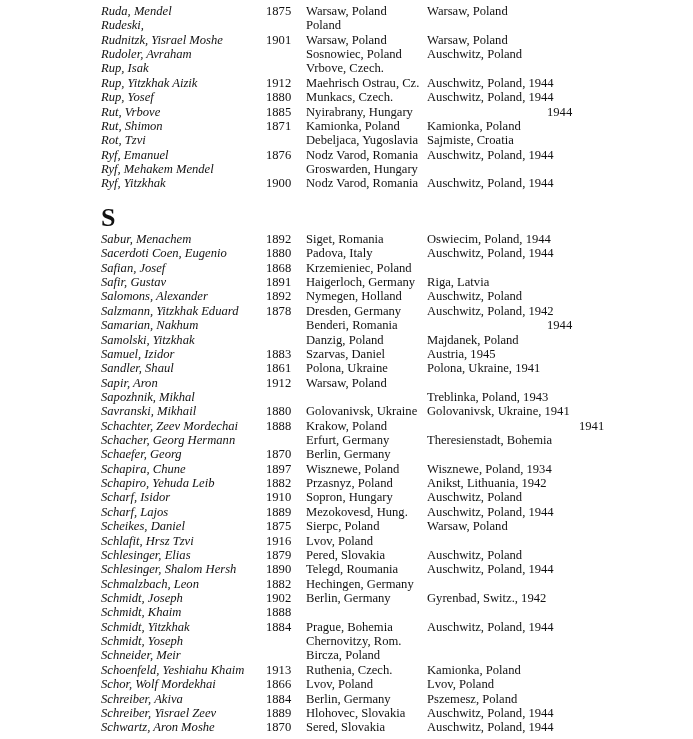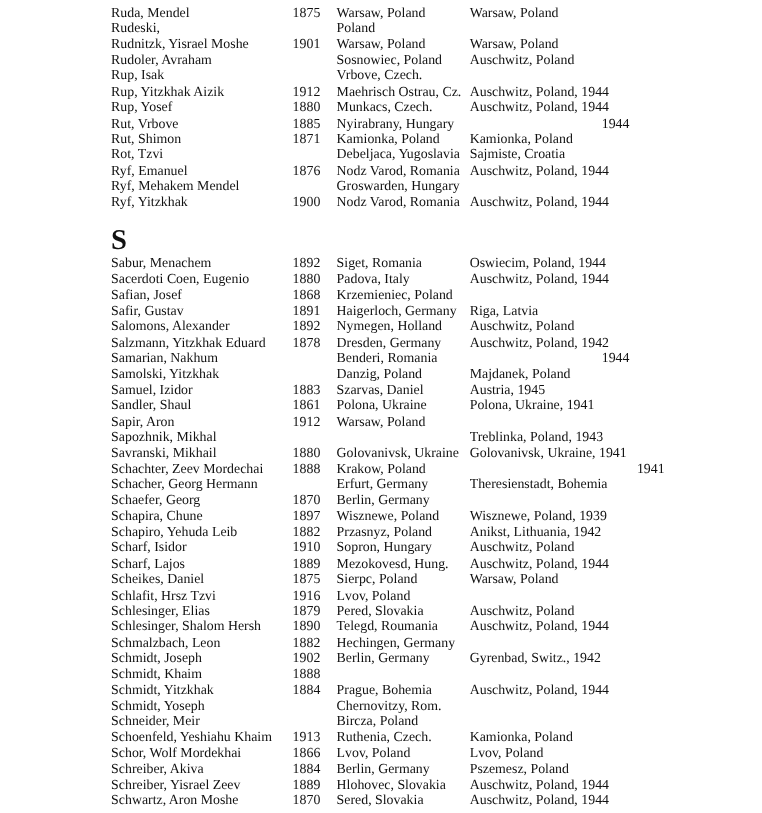--- a/index.html
+++ b/index.html
@@ -2,21 +2,21 @@
 <html><head>
 <meta charset="utf-8">
 <style>
   html, body { margin: 0; padding: 0; background: #ffffff; }
   body { width: 693px; height: 739px; position: relative; overflow: hidden;
          font-family: "Liberation Serif", "DejaVu Serif", serif; color: #111; }
   .page { position: absolute; left: 0; top: 0; width: 693px; height: 739px; }
   .block { position: absolute; left: 101px; }
   .row { position: relative; height: 14.36px; font-size: 12.6px; line-height: 14.36px; white-space: nowrap; }
   .row span { position: absolute; top: 0; }
-  .c-name { left: 0; }
+  .c-name { left: 0; font-style: italic; }
   .c-year { left: 165px; }
   .c-birth { left: 205px; }
   .c-death { left: 326px; }
   .heading { position: absolute; left: 101px; top: 203px; font-size: 26px; font-weight: bold;
              line-height: 30px; font-family: "Liberation Serif", serif; }
 </style>
 </head>
 <body>
 
 <div class="page">
@@ -195,21 +195,21 @@
       <div class="row">
         <span class="c-name">Schaefer, Georg</span>
         <span class="c-year">1870</span>
         <span class="c-birth">Berlin, Germany</span>
         <span class="c-death"></span>
       </div>
       <div class="row">
         <span class="c-name">Schapira, Chune</span>
         <span class="c-year">1897</span>
         <span class="c-birth">Wisznewe, Poland</span>
-        <span class="c-death">Wisznewe, Poland, 1939</span>
+        <span class="c-death">Wisznewe, Poland, 1934</span>
       </div>
       <div class="row">
         <span class="c-name">Schapiro, Yehuda Leib</span>
         <span class="c-year">1882</span>
         <span class="c-birth">Przasnyz, Poland</span>
         <span class="c-death">Anikst, Lithuania, 1942</span>
       </div>
       <div class="row">
         <span class="c-name">Scharf, Isidor</span>
         <span class="c-year">1910</span>

